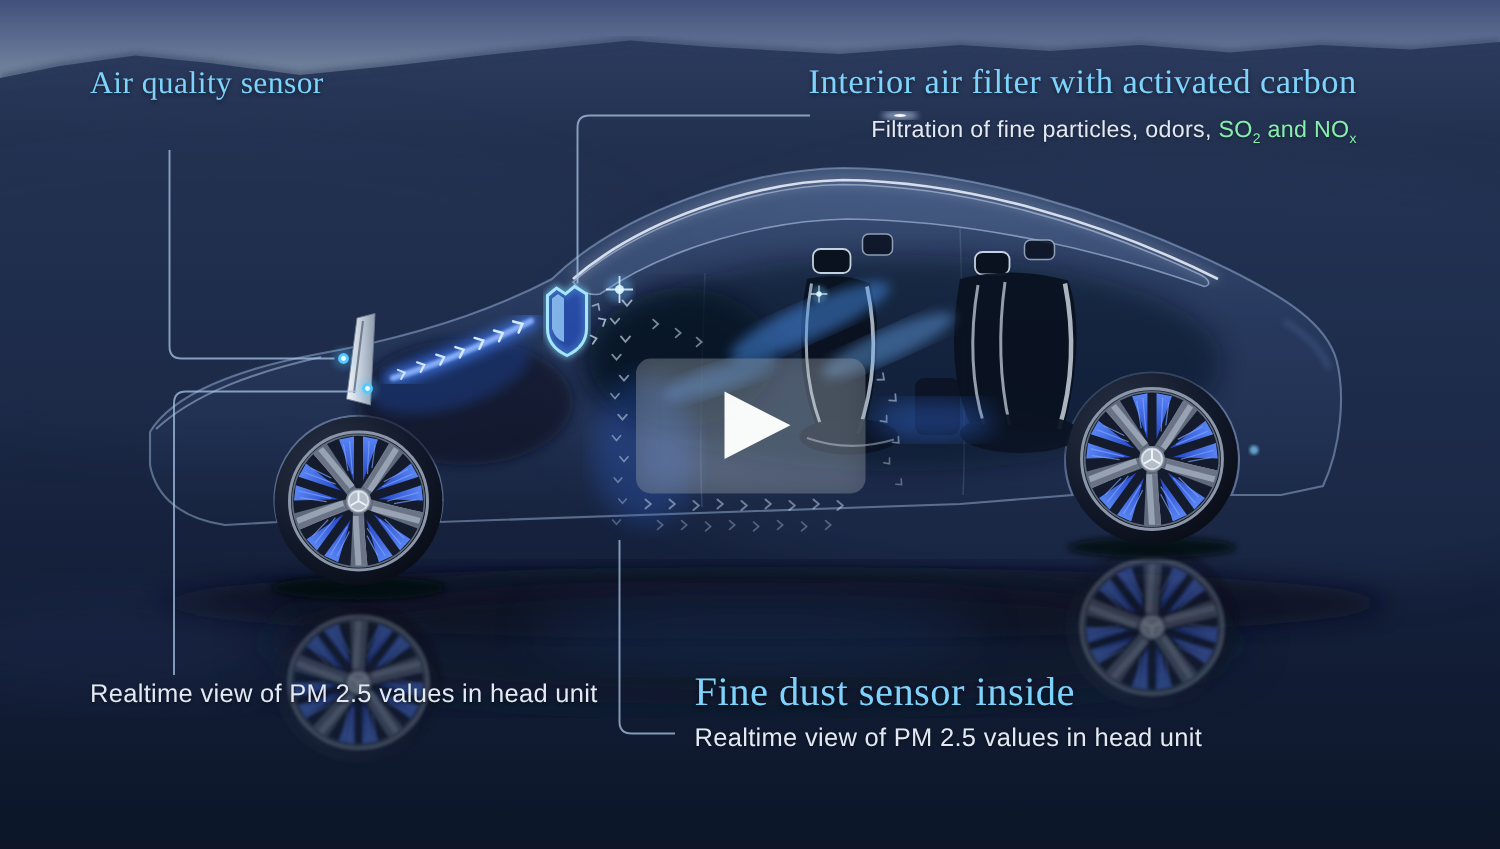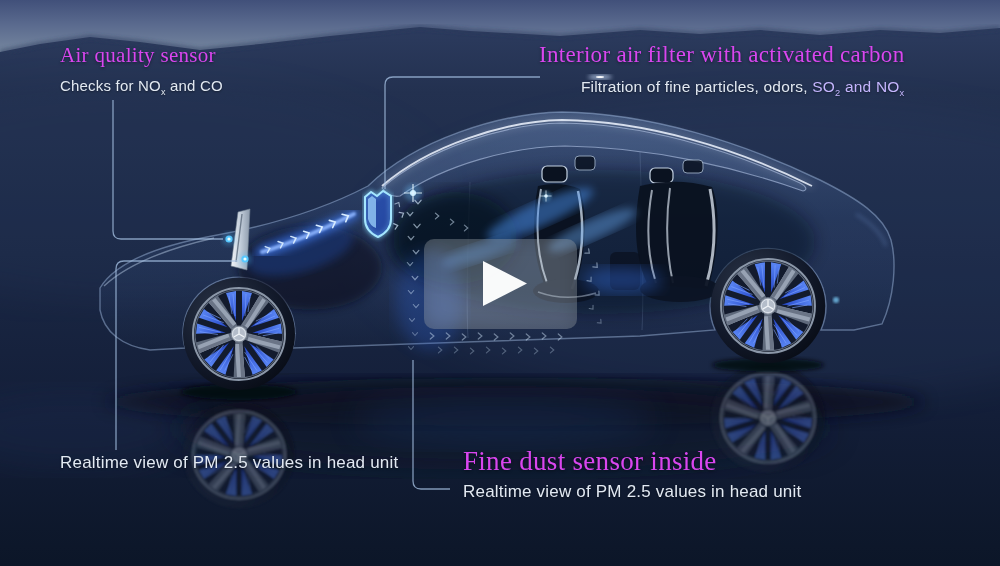--- a/index.html
+++ b/index.html
@@ -6,32 +6,32 @@
   .stage{
     position:relative;width:1000px;height:566px;overflow:hidden;
     font-family:"Liberation Sans",sans-serif;
     background:#1b2845;
   }
   .stage svg.scene{position:absolute;inset:0;display:block;}
   
   .callout{position:absolute;color:#f2f5f8;}
   .co-title{
     font-family:"Liberation Serif",serif;
-    color:#d946ef;letter-spacing:.3px;line-height:1.05;
+    color:#7dd3fc;letter-spacing:.3px;line-height:1.05;
     text-shadow:0 1px 3px rgba(0,0,0,.45);
     white-space:nowrap;display:block;
   }
   .co-desc{
     font-family:"Liberation Sans",sans-serif;
     color:#e2e9f2;letter-spacing:.2px;line-height:1.1;
     text-shadow:0 1px 2px rgba(0,0,0,.4);
     white-space:nowrap;display:block;
   }
   .co-desc sub{font-size:.6em;line-height:0;}
-  .dim{color:#c4b5fd;}
+  .dim{color:#86efac;}
   #co-air-quality{left:60px;top:44px;}
   #co-air-quality .co-title{font-size:21px;}
   #co-air-quality .co-desc{font-size:15px;margin-top:12px;}
   #co-interior-filter{left:539px;top:43px;text-align:right;}
   #co-interior-filter .co-title{font-size:23px;}
   #co-interior-filter .co-desc{font-size:15.5px;margin-top:11px;}
   #co-dust-outside{left:60px;top:446px;}
   #co-dust-outside .co-title{font-size:27px;}
   #co-dust-outside .co-desc{font-size:17px;margin-top:8px;}
   #co-dust-inside{left:463px;top:447px;}
@@ -324,21 +324,20 @@
     </g>
     <path d="M540,77 H618" stroke="url(#gLineFade)" stroke-width="1.3" fill="none"></path>
     <g>
       <ellipse cx="600" cy="77" rx="12" ry="2.4" fill="#cfe2ff" opacity=".7" filter="url(#b2)"></ellipse>
       <ellipse cx="600" cy="77" rx="4" ry="1" fill="#ffffff" opacity=".95"></ellipse>
     </g>
   </svg>
 
   <div class="callout" id="co-air-quality">
     <span class="co-title">Air quality sensor</span>
-    <span class="co-desc"><span>Checks for NO</span><sub>x</sub><span> and CO</span></span>
   </div>
 
   <div class="callout" id="co-interior-filter">
     <span class="co-title">Interior air filter with activated carbon</span>
     <span class="co-desc"><span>Filtration of fine particles, odors, </span><span class="dim">SO</span><sub class="dim">2</sub><span class="dim"> and NO</span><sub class="dim">x</sub></span>
   </div>
 
   <div class="callout" id="co-dust-outside">
     <span class="co-desc">Realtime view of PM 2.5 values in head unit</span>
   </div>

